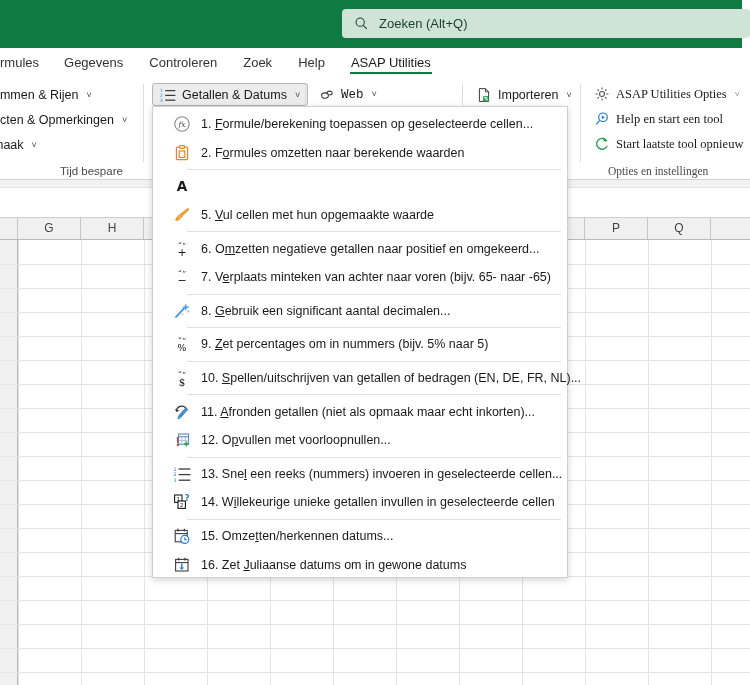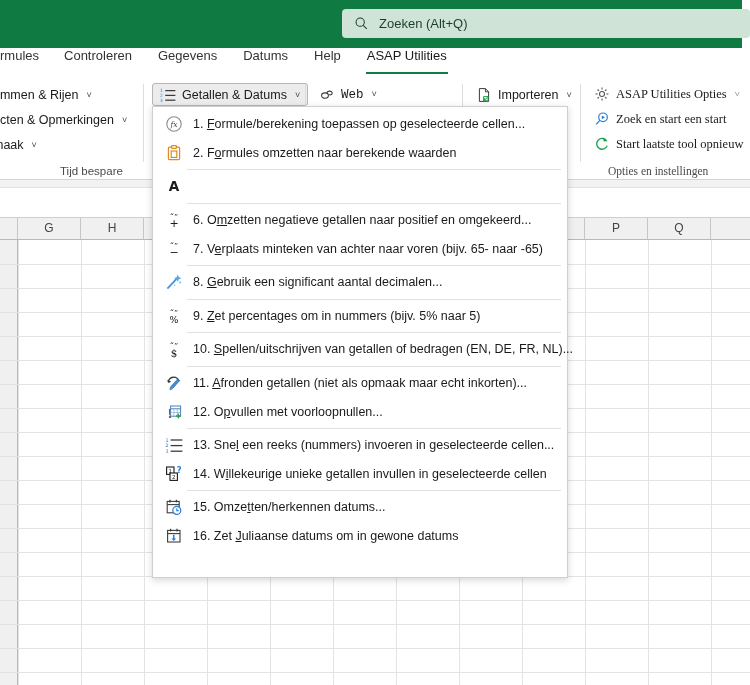--- a/index.html
+++ b/index.html
@@ -25,21 +25,21 @@
   .search-glyph { width: 15px; height: 15px; flex: 0 0 15px; }
 
   
   .tabstrip {
     position: absolute; left: 0; top: 48px; width: 750px; height: 28px;
     background: #ffffff;
   }
   .tabs { display: flex; align-items: center; height: 28px; padding-left: 0; }
   .tab {
     font-size: 13px; color: #333333; padding: 0 13px; height: 28px;
-    display: flex; position: relative; white-space: nowrap;
+    display: flex; align-items: center; position: relative; white-space: nowrap;
   }
   .tab.active { color: #1a1a1a; }
   .tab.active::after {
     content: ""; position: absolute; left: 12px; right: 12px; bottom: 2px;
     height: 2.5px; background: #107c41;
   }
 
   
   .ribbon {
     position: absolute; left: 0; top: 76px; width: 750px; height: 104px;
@@ -95,21 +95,21 @@
 
   
   .menu {
     position: absolute; left: 152px; top: 106px; width: 416px; height: 472px;
     background: #ffffff; border: 1px solid #cfcfcf;
     box-shadow: 0 2px 7px rgba(0,0,0,0.17);
     z-index: 40; padding: 3px 0;
   }
   .mitem {
     display: flex; align-items: center; height: 28.6px;
-    padding-left: 12px; gap: 10px; cursor: default;
+    padding-left: 20px; gap: 10px; cursor: default;
   }
   .micon { width: 18px; height: 18px; flex: 0 0 18px; display:block; }
   .mlabel { font-size: 12.5px; color: #1a1a1a; white-space: nowrap; }
   .mlabel u { text-decoration: underline; }
   .msep { height: 1px; background: #e0e0e0; margin: 2px 6px 2px 34px; }
 </style>
 </head>
 <body>
 
 <div id="app">
@@ -123,27 +123,27 @@
       <span class="ph">Zoeken (Alt+Q)</span>
     </div>
   </div>
 
   <div class="tabstrip">
     <div class="tabs">
       <div class="tab" style="padding-left:0;padding-right:12px;">
           <span>rmules</span>
         </div>
       <div class="tab">
+          <span>Gegevens</span>
+        </div>
+      <div class="tab">
           <span>Controleren</span>
         </div>
       <div class="tab">
-          <span>Gegevens</span>
-        </div>
-      <div class="tab">
-          <span>Datums</span>
+          <span>Zoek</span>
         </div>
       <div class="tab">
           <span>Help</span>
         </div>
       <div class="tab active">
           <span>ASAP Utilities</span>
         </div>
     </div>
   </div>
 
@@ -229,21 +229,21 @@
         </svg>
         <span class="mlabel">ASAP Utilities Opties</span>
         <span class="caret">˅</span>
       </div>
       <div class="rbtn" style="position:absolute; left:4px; top:32px;">
         <svg class="ricon" viewBox="0 0 16 16">
           <circle cx="9" cy="6.3" r="4.3" fill="none" stroke="#2b7cd3" stroke-width="1.2"></circle>
           <path d="M7.8 4.4 L11 6.3 L7.8 8.2 z" fill="#2b7cd3"></path>
           <line x1="5.8" y1="9.4" x2="2.2" y2="13.4" stroke="#2b7cd3" stroke-width="1.3"></line>
         </svg>
-        <span class="mlabel">Zoek en start een start</span>
+        <span class="mlabel">Help en start een tool</span>
       </div>
       <div class="rbtn" style="position:absolute; left:4px; top:57px;">
         <svg class="ricon" viewBox="0 0 16 16">
           <path d="M12.8 5.2 A5.4 5.4 0 1 0 13.2 9.6" fill="none" stroke="#1e9e4a" stroke-width="1.3"></path>
           <path d="M9.6 1.6 L13 5 L9.6 5.6 z" fill="#1e9e4a"></path>
         </svg>
         <span class="mlabel">Start laatste tool opnieuw</span>
       </div>
       <div class="grouplabel" style="left:23px;">Opties en instellingen</div>
     </div>
@@ -322,20 +322,28 @@
             <rect x="6.2" y="7" width="5.6" height="6.4" fill="none" stroke="#e08a1e" stroke-width="1.2"></rect>
           </svg>
           <span class="mlabel">2. F<u>o</u>rmules omzetten naar berekende waarden</span>
         </div>
         <div class="msep"></div>
         <div class="mitem">
           <svg class="micon" viewBox="0 0 18 18">
             <text x="9" y="14.4" font-size="13.6" fill="#1a1a1a" text-anchor="middle" font-weight="bold" font-family="DejaVu Sans, sans-serif">A</text>
           </svg>
         </div>
+        <div class="mitem">
+          <svg class="micon" viewBox="0 0 18 18">
+            <path d="M14.8 2.2 L16 3.6 L9.2 10 L7.4 8.2 z" fill="#f0a030" stroke="#d4861a" stroke-width="0.7"></path>
+            <path d="M7.2 8 L9.4 10.2 L6.4 13.6 L3.2 14.8 L2.6 13.8 L4.2 11 z" fill="#f5b34d" stroke="#d4861a" stroke-width="0.7"></path>
+            <path d="M2.6 13.8 L4.2 11 L5.4 12.2 z" fill="#e09020"></path>
+          </svg>
+          <span class="mlabel">5. <u>V</u>ul cellen met hun opgemaakte waarde</span>
+        </div>
         <div class="msep"></div>
         <div class="mitem">
           <svg class="micon" viewBox="0 0 18 18">
             <text x="9" y="7.6" font-size="8.2" fill="#1a1a1a" text-anchor="middle" font-family="DejaVu Serif, serif">“”</text>
             <text x="9" y="16.4" font-size="11" fill="#1a1a1a" text-anchor="middle" font-family="DejaVu Sans, sans-serif">+</text>
           </svg>
           <span class="mlabel">6. O<u>m</u>zetten negatieve getallen naar positief en omgekeerd...</span>
         </div>
         <div class="mitem">
           <svg class="micon" viewBox="0 0 18 18">

